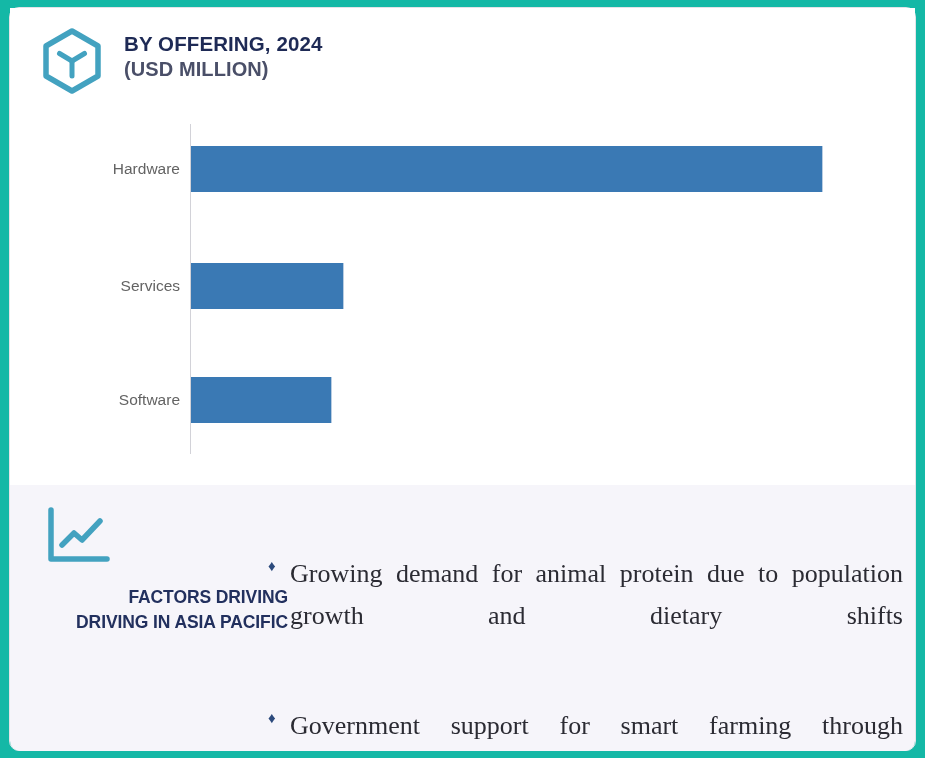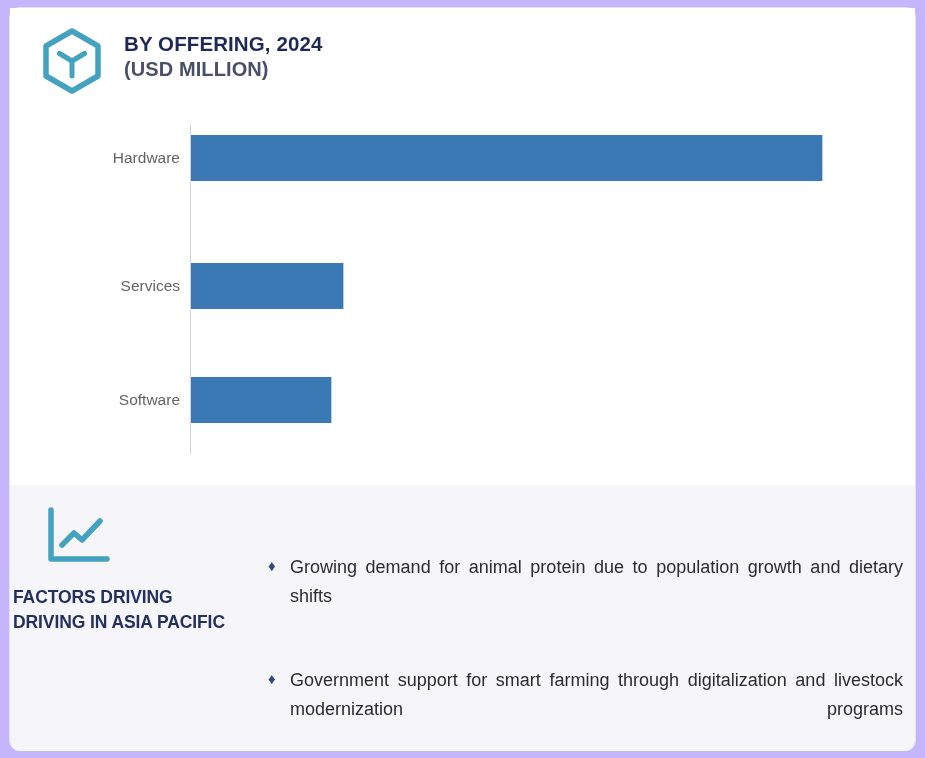--- a/index.html
+++ b/index.html
@@ -10,21 +10,21 @@
   }
   body {
     font-family: "Liberation Sans", sans-serif;
     -webkit-font-smoothing: antialiased;
   }
 
   #infographic {
     position: relative;
     width: 925px;
     height: 758px;
-    background: #c4b5fd;
+    background: #14b8a6;
     box-sizing: border-box;
     overflow: hidden;
   }
 
   
   .frame-border {
     position: absolute;
     left: 9px;
     top: 7px;
     width: 907px;
@@ -165,21 +165,21 @@
   .factors-heading {
     position: absolute;
     left: 0px;
     top: 100px;
     width: 275px;
     font-size: 17.5px;
     font-weight: bold;
     color: #22305e;
     line-height: 1.42;
     letter-spacing: -0.1px;
-    text-align: left;
+    text-align: right;
   }
 
   .factors-list {
     position: absolute;
     left: 258px;
     top: 68px;
     width: 635px;
   }
 
   .factor-item {
@@ -190,26 +190,26 @@
   .factor-bullet {
     flex: 0 0 auto;
     width: 22px;
     font-size: 15px;
     color: #2c4a7c;
     line-height: 1.62;
     padding-top: 1px;
   }
   .factor-text {
     flex: 1 1 auto;
-    font-size: 18px;
+    font-size: 26px;
     color: #2b2b33;
     line-height: 1.6;
     text-align: justify;
     text-justify: inter-word;
-    font-family: Liberation Sans, sans-serif;
+    font-family: Liberation Serif, serif;
   }
   .factor-text::after {
     content: "";
     display: inline-block;
     width: 100%;
   }
 </style>
 </head>
 <body>
 
@@ -234,21 +234,21 @@
 
       <div class="chart-titles">
         <div class="chart-title">BY OFFERING, 2024</div>
         <div class="chart-subtitle">(USD MILLION)</div>
       </div>
     </div>
 
     <div class="plot">
       <div class="axis-line"></div>
       <div class="bar-rows">
-          <div class="bar-row" style="top: 19px;">
+          <div class="bar-row" style="top: 30px;">
             <div class="bar-label">Hardware</div>
             <div class="bar" style="width: 632px; background: rgb(58, 121, 180);"></div>
           </div>
           <div class="bar-row" style="top: 261px;">
             <div class="bar-label">Software</div>
             <div class="bar" style="width: 141px; background: rgb(58, 121, 180);"></div>
           </div>
           <div class="bar-row" style="top: 147px;">
             <div class="bar-label">Services</div>
             <div class="bar" style="width: 153px; background: rgb(58, 121, 180);"></div>

